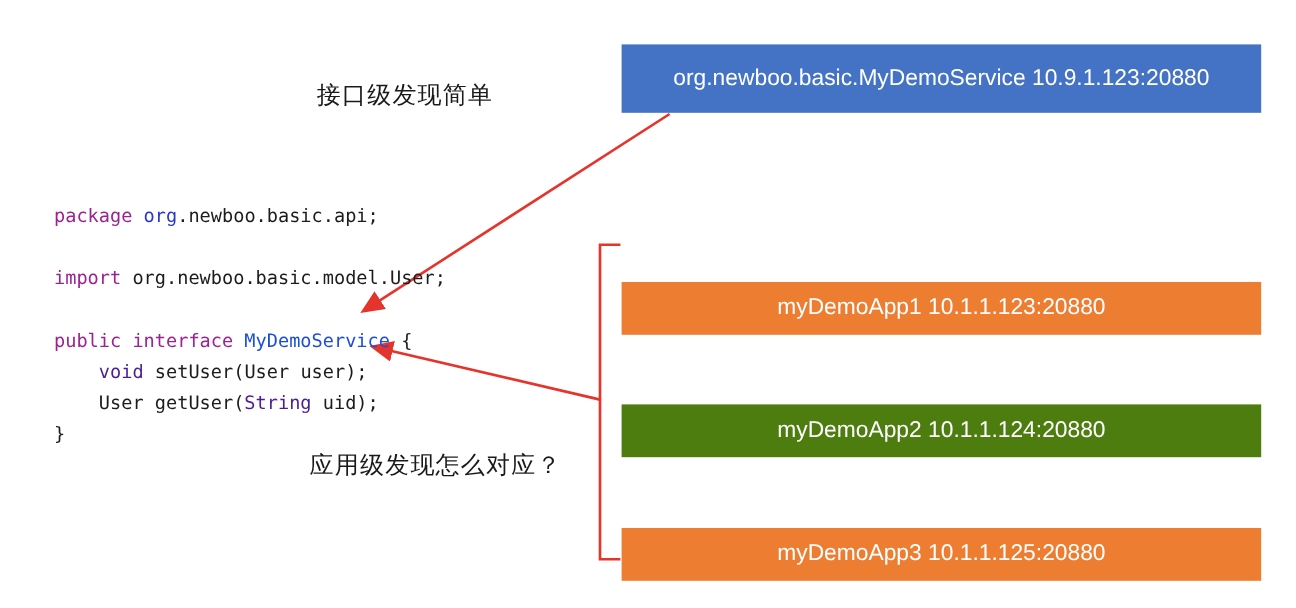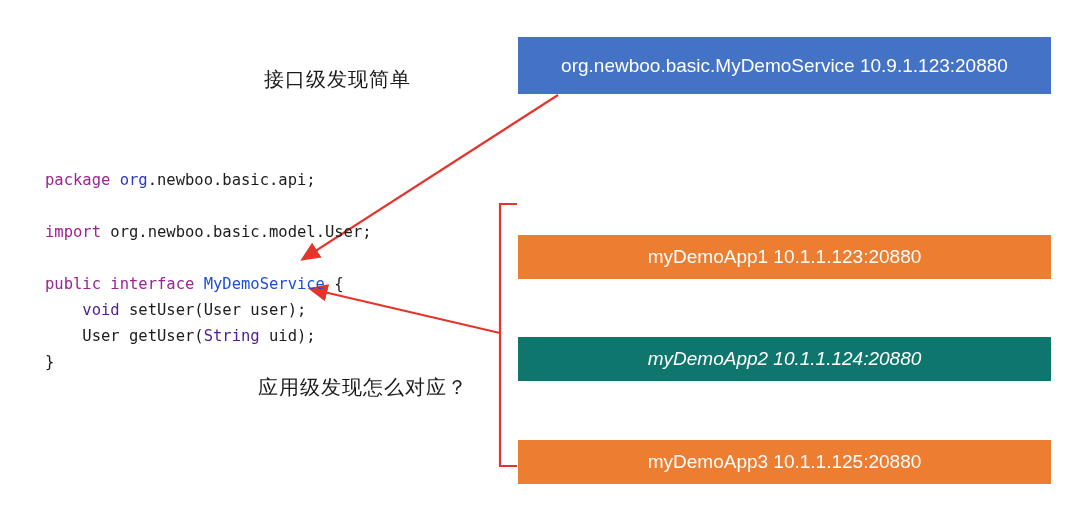--- a/index.html
+++ b/index.html
@@ -63,18 +63,18 @@
     <line class="red-line" x1="500" y1="333" x2="311" y2="289" stroke="#e5342b" stroke-width="2.2" marker-end="url(#arrowhead)"></line>
   </svg>
 
   <div class="label label-top">接口级发现简单</div>
 
   <div class="service-box" style="background: rgb(68, 114, 196);">org.newboo.basic.MyDemoService 10.9.1.123:20880</div>
 
   <div class="code-block"><div class="code-line"><span class="kw">package </span><span class="pkg">org</span><span class="plain">.newboo.basic.api;</span></div><div class="code-line"></div><div class="code-line"><span class="kw">import </span><span class="plain">org.newboo.basic.model.User;</span></div><div class="code-line"></div><div class="code-line"><span class="kw">public interface </span><span class="type">MyDemoService</span><span class="plain"> {</span></div><div class="code-line"><span class="plain">    </span><span class="kw2">void </span><span class="plain">setUser(User user);</span></div><div class="code-line"><span class="plain">    User getUser(</span><span class="kw2">String</span><span class="plain"> uid);</span></div><div class="code-line"><span class="plain">}</span></div></div>
 
   <div class="app-box app1" style="background: rgb(237, 125, 49);">myDemoApp1 10.1.1.123:20880</div>
-  <div class="app-box app2" style="background: #0f766e; font-style: italic;">myDemoApp2 10.1.1.124:20880</div>
+  <div class="app-box app2" style="background: #4d7c0f;">myDemoApp2 10.1.1.124:20880</div>
   <div class="app-box app3" style="background: rgb(237, 125, 49);">myDemoApp3 10.1.1.125:20880</div>
 
   <div class="label label-bottom">应用级发现怎么对应？</div>
 
 </div>
 
 </body></html>

